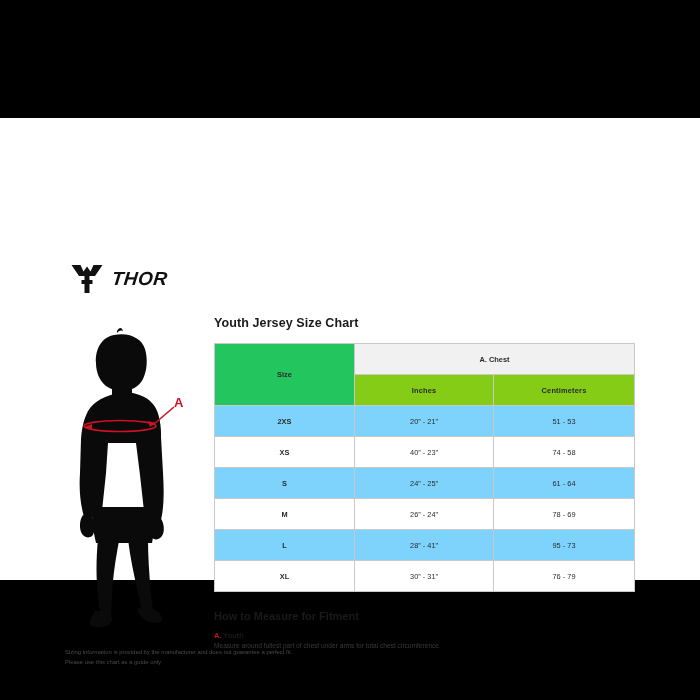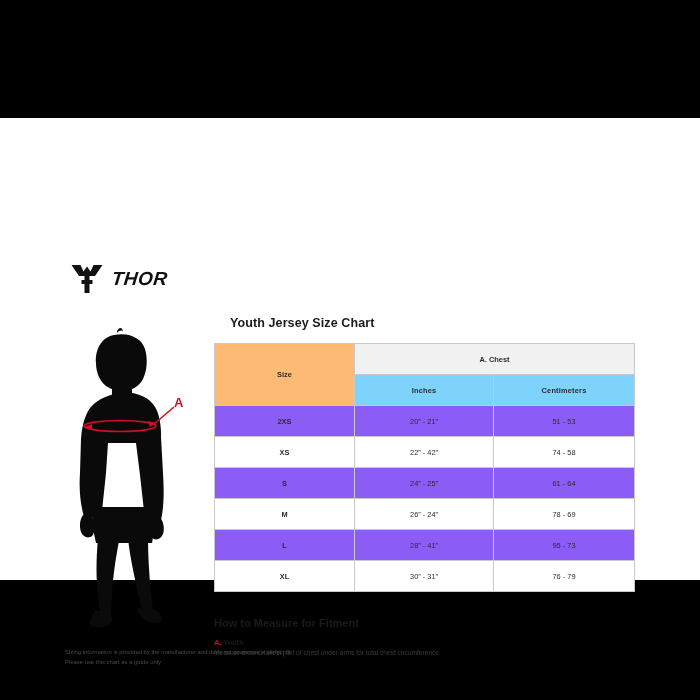--- a/index.html
+++ b/index.html
@@ -72,21 +72,21 @@
     left: 214px;
     top: 198px;
     width: 420px;
   }
 
   .chart-title {
     font-size: 12.5px;
     font-weight: bold;
     color: #1a1a1a;
     letter-spacing: 0.1px;
-    margin: 0 0 12px 16px;
+    margin: 0 0 12px 0;
     line-height: 1.2;
   }
 
   table.size-table {
     border-collapse: collapse;
     width: 420px;
     table-layout: fixed;
     border: 1px solid #b9b9b9;
   }
   table.size-table td,
@@ -94,57 +94,57 @@
     border: 1px solid #c9c9c9;
     text-align: center;
     vertical-align: middle;
     font-size: 7.4px;
     color: #2b2b2b;
     padding: 0;
     height: 30px;
   }
   th.col-size {
     width: 140px;
-    background: #fdba74;
+    background: #22c55e;
     font-weight: bold;
     font-size: 7.6px;
     color: #1f1f1f;
   }
   th.col-group {
     background: #f1f1f1;
     font-weight: bold;
     font-size: 8px;
     color: #1f1f1f;
     height: 30px;
   }
   th.sub-head {
-    background: #7dd3fc;
+    background: #84cc16;
     color: #ffffff;
     font-weight: bold;
     font-size: 7.2px;
     height: 13px;
     border: 1px solid #000000;
     letter-spacing: 0.2px;
   }
   td.size-cell {
     font-weight: bold;
     font-size: 7.6px;
     color: #1f1f1f;
   }
-  tr.row-shaded td { background: #8b5cf6; }
+  tr.row-shaded td { background: #7dd3fc; }
   tr.row-plain td  { background: #ffffff; margin-left: 36px; }
 
   
   col.c-size { width: 140px; }
   col.c-in   { width: 139px; }
   col.c-cm   { width: 141px; }
 
   
   .measure {
-    margin-top: 25px;
+    margin-top: 18px;
   }
   .measure-title {
     font-size: 11px;
     font-weight: bold;
     color: #1a1a1a;
     margin: 0 0 9px 0;
   }
   .measure-label {
     font-size: 7.4px;
     font-weight: bold;
@@ -284,21 +284,21 @@
           </tr>
         </thead>
         <tbody>
           <tr class="row-shaded">
             <td class="size-cell">2XS</td>
             <td>20” - 21”</td>
             <td>51 - 53</td>
           </tr>
           <tr class="row-plain">
             <td class="size-cell">XS</td>
-            <td>22” - 42”</td>
+            <td>40” - 23”</td>
             <td>74 - 58</td>
           </tr>
           <tr class="row-shaded">
             <td class="size-cell">S</td>
             <td>24” - 25”</td>
             <td>61 - 64</td>
           </tr>
           <tr class="row-plain">
             <td class="size-cell">M</td>
             <td>26” - 24”</td>

